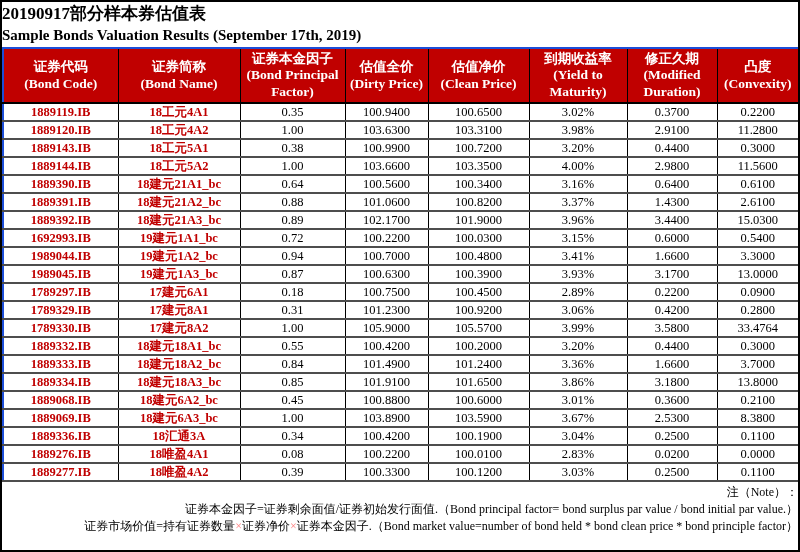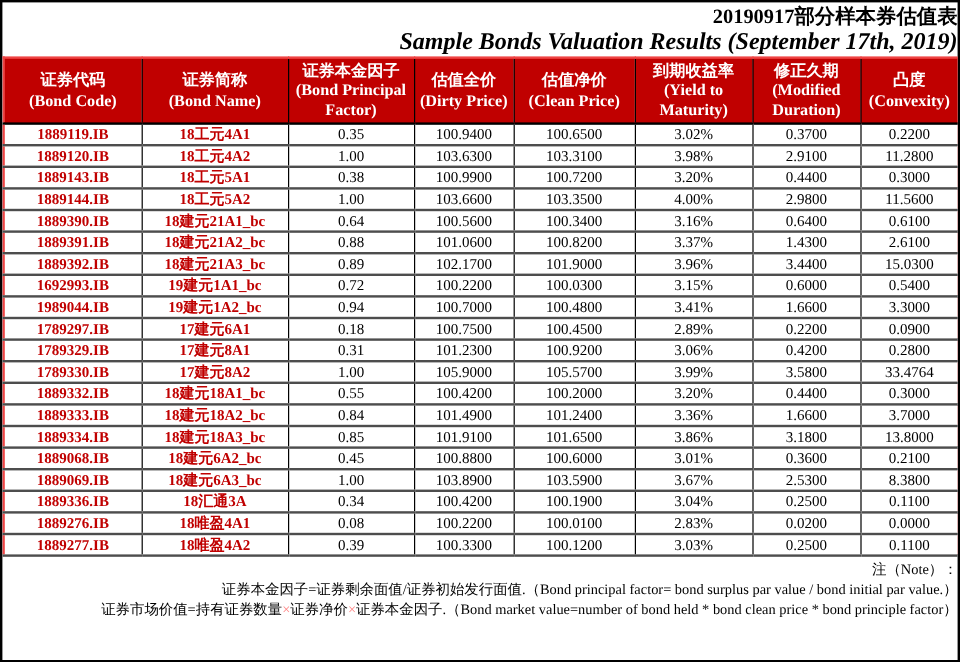--- a/index.html
+++ b/index.html
@@ -4,29 +4,29 @@
 <style>
   html, body { margin: 0; padding: 0; background: #fff; }
   body {
     width: 800px; height: 552px;
     box-sizing: border-box;
     border: 2px solid #000;
     font-family: "Liberation Serif", "DejaVu Serif", serif;
     color: #000;
     overflow: hidden;
   }
-  .titlebar { text-align: right; padding-top: 1px; }
+  .titlebar { text-align: left; padding-top: 1px; }
   .title-zh { font-size: 17px; font-weight: bold; line-height: 22px; }
-  .title-en { font-size: 20px; font-weight: bold; line-height: 20px; font-style: italic; }
+  .title-en { font-size: 15px; font-weight: bold; line-height: 20px; }
 
   table.valuation {
     width: 796px;
     border-collapse: collapse;
     table-layout: fixed;
-    border: 2px solid #ef4444;
+    border: 2px solid #1d4ed8;
     margin-top: 2px;
   }
   th {
     background: #C00000;
     color: #fff;
     font-weight: bold;
     font-size: 13.5px;
     line-height: 1.22;
     border: 1px solid #000;
     border-bottom: 2px solid #000;
@@ -201,20 +201,30 @@
         <td class="col-code">1989044.IB</td>
         <td class="col-name">19建元1A2_bc</td>
         <td class="col-factor">0.94</td>
         <td class="col-dirty">100.7000</td>
         <td class="col-clean">100.4800</td>
         <td class="col-ytm">3.41%</td>
         <td class="col-dur">1.6600</td>
         <td class="col-conv">3.3000</td>
       </tr>
       <tr>
+        <td class="col-code">1989045.IB</td>
+        <td class="col-name">19建元1A3_bc</td>
+        <td class="col-factor">0.87</td>
+        <td class="col-dirty">100.6300</td>
+        <td class="col-clean">100.3900</td>
+        <td class="col-ytm">3.93%</td>
+        <td class="col-dur">3.1700</td>
+        <td class="col-conv">13.0000</td>
+      </tr>
+      <tr>
         <td class="col-code">1789297.IB</td>
         <td class="col-name">17建元6A1</td>
         <td class="col-factor">0.18</td>
         <td class="col-dirty">100.7500</td>
         <td class="col-clean">100.4500</td>
         <td class="col-ytm">2.89%</td>
         <td class="col-dur">0.2200</td>
         <td class="col-conv">0.0900</td>
       </tr>
       <tr>

